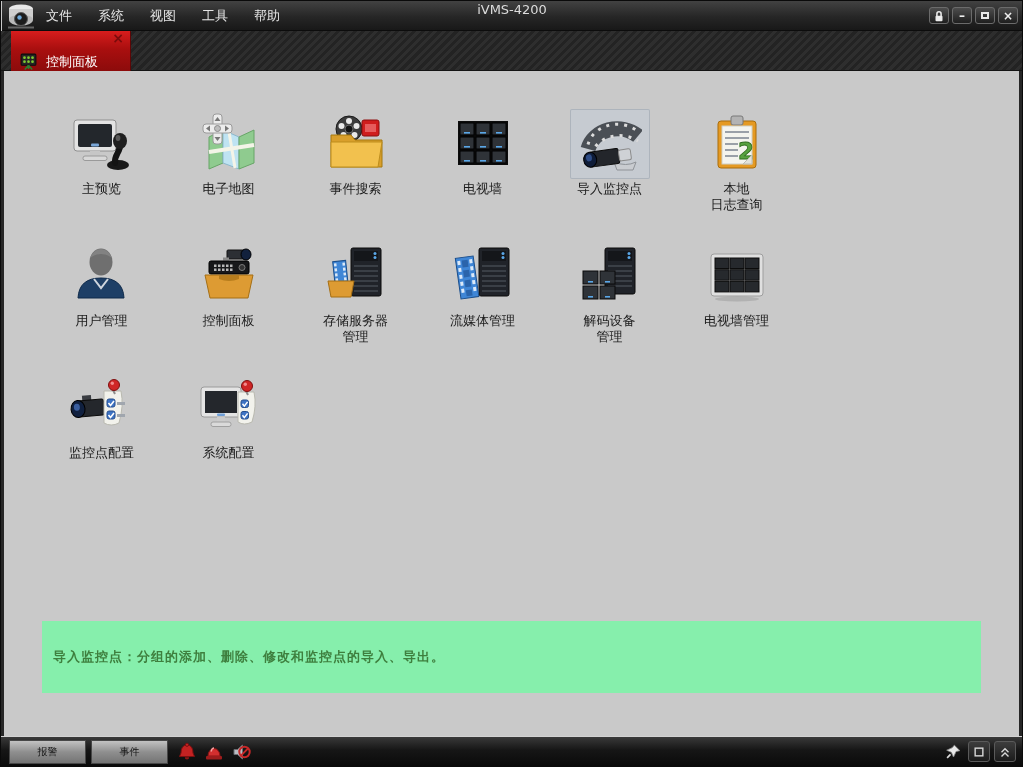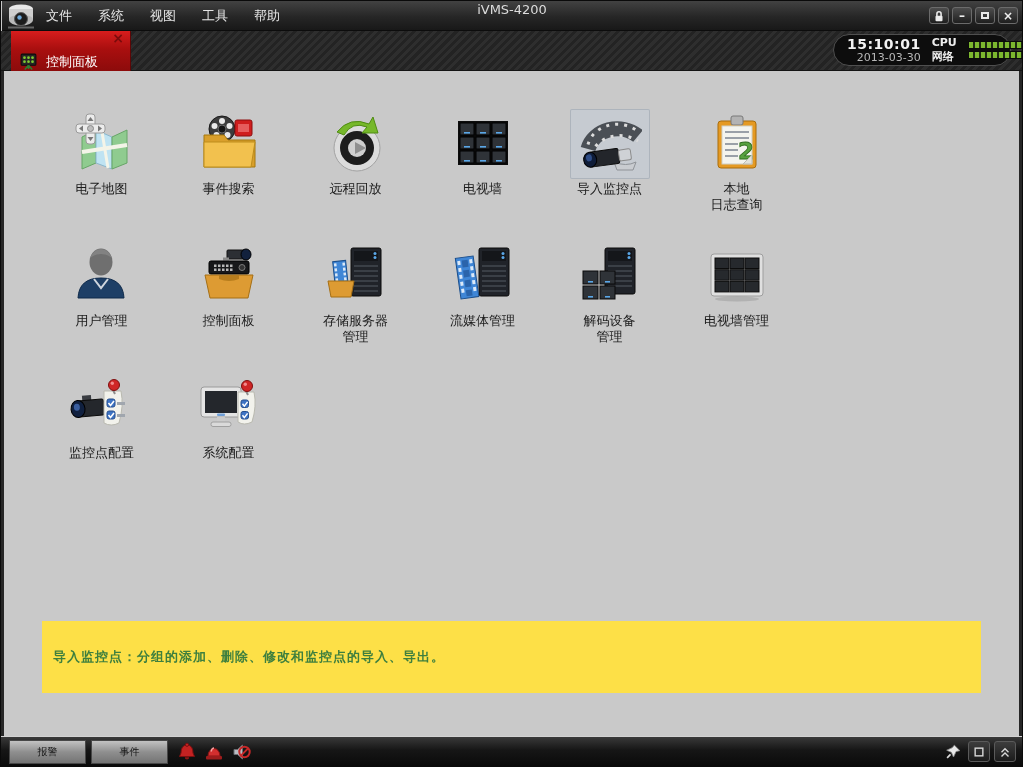--- a/index.html
+++ b/index.html
@@ -56,21 +56,21 @@
   .main { position:absolute; top:70px; bottom:30px; left:0; right:0; background:#c9c9c9;
     border-left:3px solid #262626; border-right:3px solid #262626; }
   .grid { position:absolute; top:38px; left:34px; }
   .row { display:flex; margin-bottom:28px; }
   .cell { width:127px; display:flex; flex-direction:column; align-items:center; cursor:pointer; }
   .icon-box { width:80px; height:70px; display:flex; align-items:center; justify-content:center; border-radius:2px; }
   .icon-box.selected { background:#c6cbd1; box-shadow:inset 0 0 0 1px #adb4bc; }
   .cell .label { margin-top:2px; font-size:13px; color:#1b1b1b; text-align:center; line-height:16px; }
   .cell .label span { display:block; }
   .desc-bar { position:absolute; left:38px; right:38px; top:550px; height:72px;
-    background:#fde047; display:flex; align-items:center; padding-left:11px; }
+    background:#86efac; display:flex; align-items:center; padding-left:11px; }
   .desc-text { color:#3e7f3e; font-weight:bold; font-size:13px; letter-spacing:1px; }
   
   .statusbar { position:absolute; bottom:0; left:0; right:0; height:30px;
     background:linear-gradient(#393939,#161616 45%,#0a0a0a);
     border-top:1px solid #d2d2d2; }
   .sb-tab { position:absolute; top:3px; height:24px; width:77px;
     background:linear-gradient(#c2c2c2,#8f8f8f 50%,#747474);
     border:1px solid #474747; color:#141414; font-size:10px;
     display:flex; align-items:center; justify-content:center; }
   .sb-tab.alarm { left:8px; }
@@ -127,41 +127,46 @@
           <circle cx="12.8" cy="5.4" r="1.3"></circle>
         <circle cx="5.2" cy="9.2" r="1.3"></circle>
           <circle cx="9" cy="9.2" r="1.3"></circle>
           <circle cx="12.8" cy="9.2" r="1.3"></circle>
       </g>
       <path d="M9 12.5 L5.5 16.5 M9 12.5 L12.5 16.5 M9 12.5 V16" stroke="#2f7d2f" stroke-width="1.4" fill="none"></path>
     </svg>
     <span>控制面板</span>
     <span class="tab-close">×</span>
   </div>
-  <div class="status-pill">
-    <div class="time-col">
-      <div class="time">15:10:01</div>
-      <div class="date">2013-03-30</div>
-    </div>
-    <div class="sys-col">
-      <div>CPU</div>
-      <div>网络</div>
-    </div>
-    <div class="bars-col">
-      <div class="bar"></div>
-      <div class="bar"></div>
-    </div>
-  </div>
 </div>
 
 <div class="main">
   <div class="grid">
 
     <div class="row">
 
+      <div class="cell">
+        <div class="icon-box">
+            <svg width="64" height="64" viewBox="0 0 64 64">
+          <rect x="4" y="8" width="42" height="31" rx="3" fill="#e3e3e3" stroke="#8f8f8f"></rect>
+          <rect x="8" y="12" width="34" height="23" rx="2" fill="#23272c"></rect>
+          <rect x="21" y="31.5" width="8" height="3" rx="1" fill="#7aa7d8"></rect>
+          <rect x="20" y="39" width="10" height="5" fill="#c6c6c6"></rect>
+          <rect x="13" y="44" width="24" height="4.5" rx="2" fill="#d8d8d8" stroke="#9a9a9a"></rect>
+          <ellipse cx="48" cy="53" rx="11" ry="5" fill="#191919"></ellipse>
+          <path d="M45 51 C44 42 51 40 50 32" stroke="#141414" stroke-width="6" fill="none" stroke-linecap="round"></path>
+          <ellipse cx="50" cy="29" rx="7" ry="8" fill="#1f1f1f"></ellipse>
+          <ellipse cx="48" cy="26" rx="2.4" ry="3" fill="#585858"></ellipse>
+        </svg>
+          </div>
+        <div class="label">
+            <span>主预览</span>
+            <span></span>
+          </div>
+      </div>
 
       <div class="cell">
         <div class="icon-box">
             <svg width="64" height="64" viewBox="0 0 64 64">
           <path d="M12 25 L26 18 L26 51 L12 57 Z" fill="#8fcb8f" stroke="#67a567"></path>
           <path d="M26 18 L42 25 L42 57 L26 51 Z" fill="#bfe3f2" stroke="#8cb8cc"></path>
           <path d="M42 25 L57 18 L57 51 L42 57 Z" fill="#8fcb8f" stroke="#67a567"></path>
           <path d="M12 40 L57 33" stroke="#f4f4e8" stroke-width="4" fill="none"></path>
           <path d="M32 20 L38 56" stroke="#f4f4e8" stroke-width="3" fill="none"></path>
           <rect x="16" y="2" width="9" height="30" rx="3" fill="#ececec" stroke="#9a9a9a"></rect>
@@ -194,35 +199,20 @@
           <path d="M7 23 h20 l4 5 h27 v27 h-51 z" fill="#d99f2b" stroke="#a5780f"></path>
           <path d="M7 30 h51 l-4 25 h-47 z" fill="#f2c14e" stroke="#bd8d1d"></path>
         </svg>
           </div>
         <div class="label">
             <span>事件搜索</span>
             <span></span>
           </div>
       </div>
 
-      <div class="cell">
-        <div class="icon-box">
-            <svg width="64" height="64" viewBox="0 0 64 64">
-          <circle cx="33" cy="36" r="23" fill="#dcdcdc" stroke="#a3a3a3"></circle>
-          <circle cx="33" cy="36" r="17" fill="#1d1d1d"></circle>
-          <circle cx="33" cy="36" r="9" fill="#cfcfcf"></circle>
-          <path d="M31 30 l11 6 -11 6 z" fill="#8f8f8f"></path>
-          <path d="M13 20 Q26 4 45 12 L49 5 54 21 38 21 43 15 Q28 9 20 23 Z" fill="#76b82a" stroke="#4f8c12"></path>
-        </svg>
-          </div>
-        <div class="label">
-            <span>远程回放</span>
-            <span></span>
-          </div>
-      </div>
 
       <div class="cell">
         <div class="icon-box">
             <svg width="64" height="64" viewBox="0 0 64 64">
           <rect x="7" y="9" width="50" height="44" fill="#0c0c0c"></rect>
           <g fill="#2f3338" stroke="#000">
             <rect x="9" y="11" width="14" height="12"></rect>
                 <rect x="25" y="11" width="14" height="12"></rect>
                 <rect x="41" y="11" width="14" height="12"></rect>
             <rect x="9" y="25" width="14" height="12"></rect>

